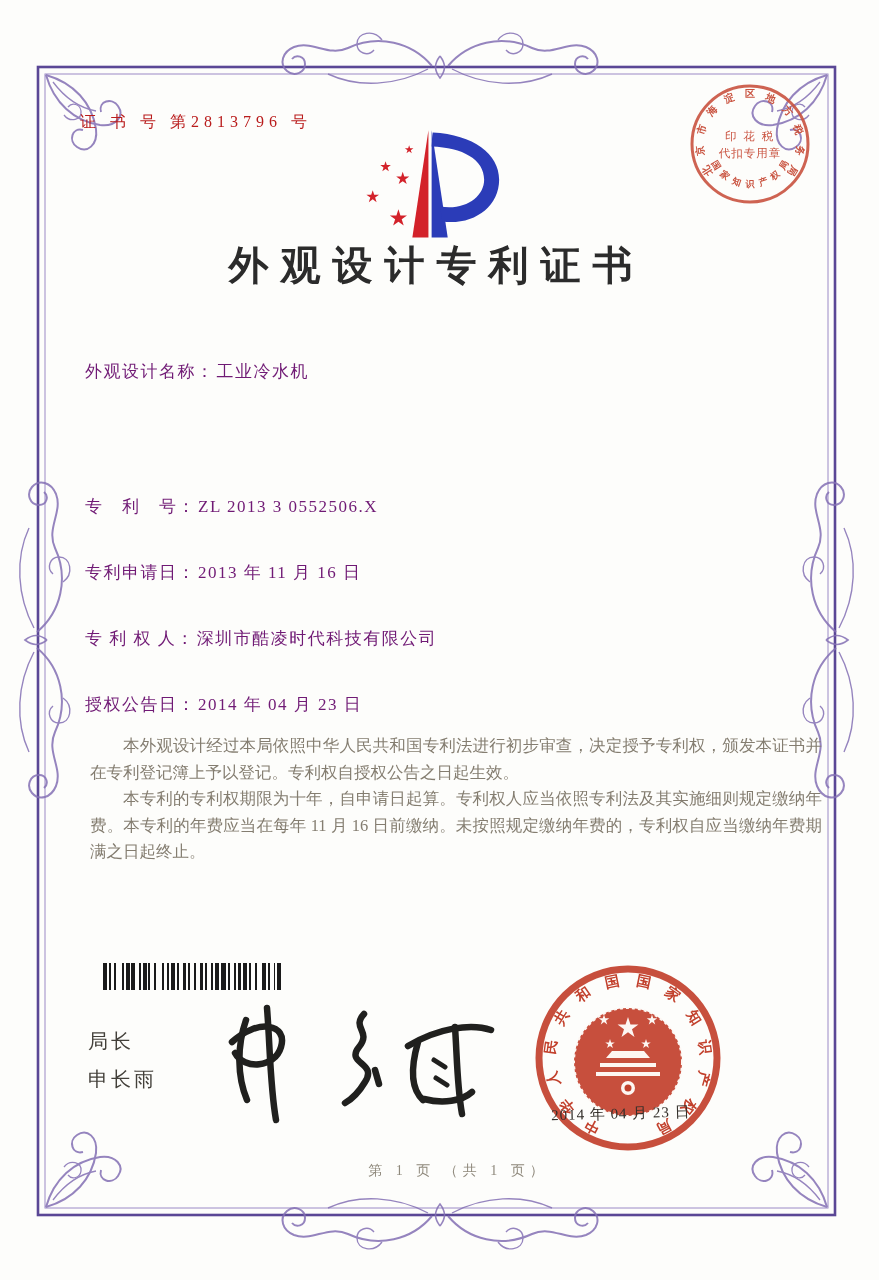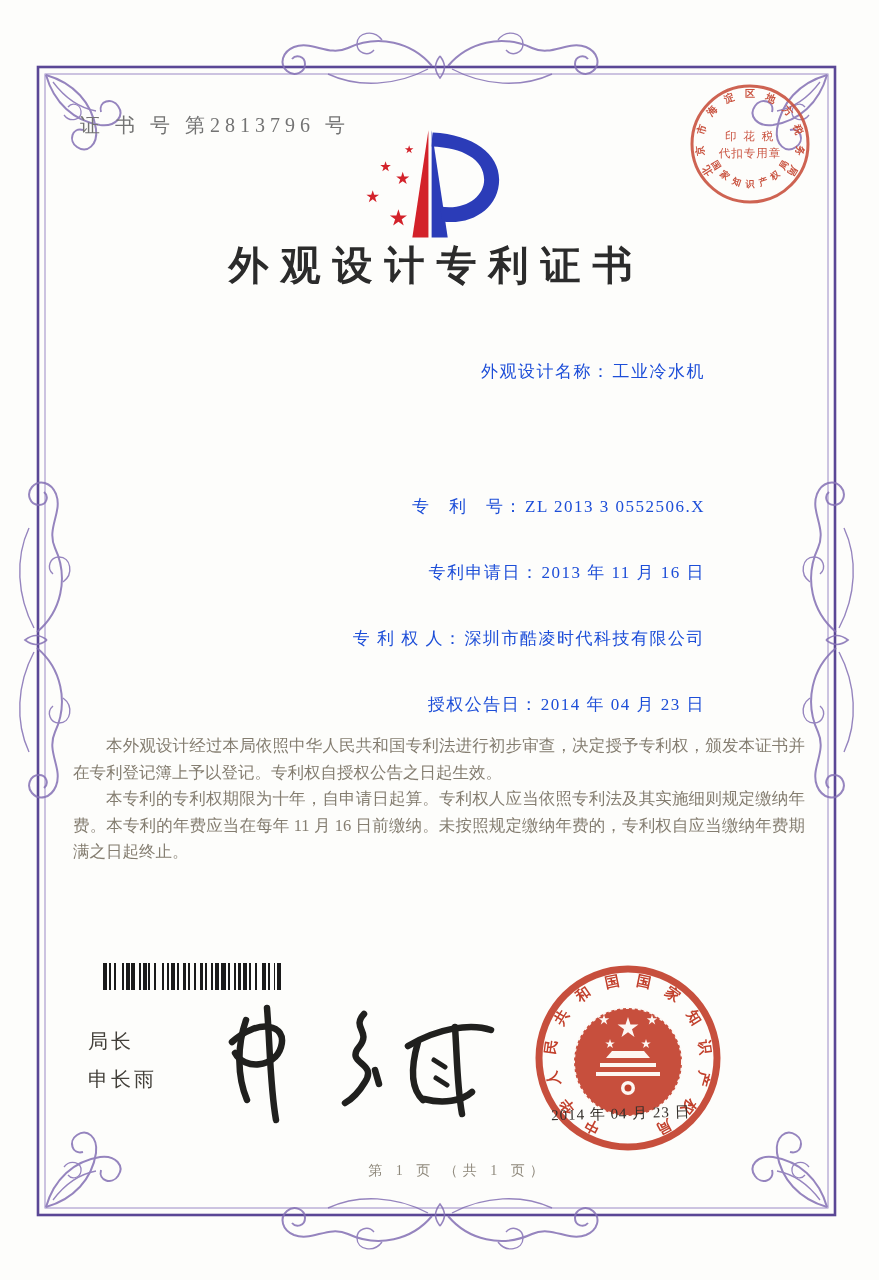--- a/index.html
+++ b/index.html
@@ -7,42 +7,42 @@
     width:879px;height:1280px;
     background:#fdfdfb;
     font-family:"Liberation Serif","DejaVu Serif",serif;
     position:relative;overflow:hidden;
   }
   .page{position:absolute;inset:0;}
   .abs{position:absolute;}
   
   .cert-no{
     left:80px;top:112px;
-    font-size:20px;letter-spacing:5px;
-    color:#737373;
+    font-size:16px;letter-spacing:5px;
+    color:#b91c1c;
   }
   
   .logo{left:362px;top:126px;width:150px;height:118px;}
   
   .title{
     left:38px;top:238px;width:797px;
     text-align:center;
     font-size:40px;font-weight:700;letter-spacing:12px;
     color:#2b2b2b;
   }
   
   .field{
     left:85px;width:620px;height:24px;
     font-size:17px;letter-spacing:1.5px;
-    color:#1d4ed8;white-space:nowrap;text-align:right;
+    color:#701a75;white-space:nowrap;
   }
   .field .lbl{margin-right:2px;}
   
   .body-text{
-    left:73px;top:733px;width:732px;
+    left:90px;top:733px;width:732px;
     font-size:16.5px;line-height:26.5px;
     color:#847d70;text-align:justify;
   }
   .body-text p{margin:0;text-indent:2em;}
   
   .barcode{left:103px;top:963px;width:238px;height:27px;display:flex;align-items:stretch;}
   .barcode .bar{background:#1a1a1a;height:100%;}
   .barcode .gap{background:transparent;height:100%;}
   
   .dir-title{left:88px;top:1028px;font-size:20px;letter-spacing:3px;color:#43403a;font-family:"Liberation Sans",sans-serif;}

